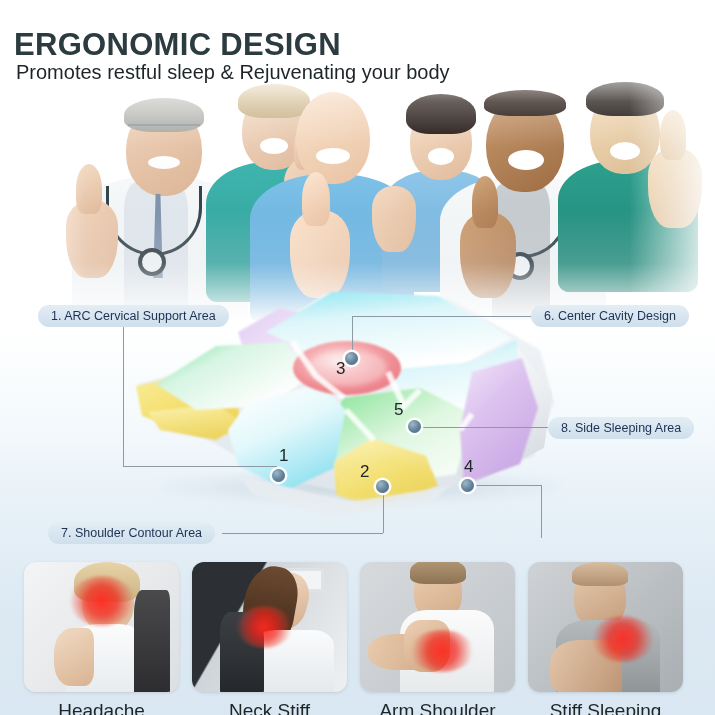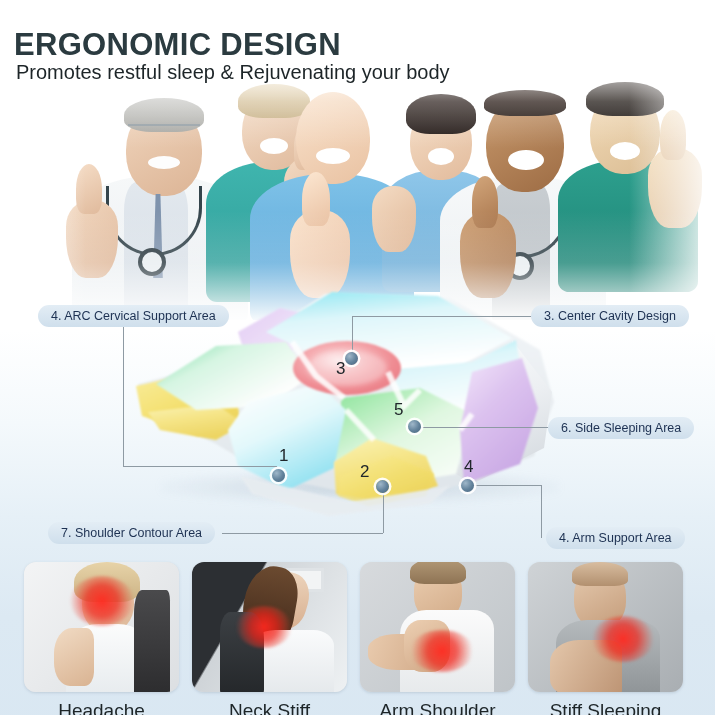--- a/index.html
+++ b/index.html
@@ -362,45 +362,44 @@
         <path d="M172 62 L196 96 L224 118"></path>
         <path d="M268 92 L284 126 L300 110"></path>
         <path d="M226 130 L254 160"></path>
         <path d="M340 150 L352 134"></path>
       </g>
 
       <path d="M120 196 L230 222 L330 206 L310 224 L208 236 L132 214 Z" fill="#e8edf1" opacity=".9" filter="url(#soft)"></path>
     </svg>
   </div>
 
-  <div class="pill" style="left:38px;top:275px;">4. ARC Cervical Support Area</div>
+  <div class="pill" style="left:38px;top:275px;">1. ARC Cervical Support Area</div>
   <div class="lead v" style="left:123px;top:297px;height:139px;"></div>
   <div class="lead h" style="left:123px;top:436px;width:154px;"></div>
   <div class="dot" style="left:272px;top:439px;"></div>
   <div class="num" style="left:279px;top:416px;">1</div>
 
   <div class="pill" style="left:48px;top:492px;">7. Shoulder Contour Area</div>
   <div class="lead h" style="left:222px;top:503px;width:161px;"></div>
   <div class="lead v" style="left:383px;top:456px;height:47px;"></div>
   <div class="dot" style="left:376px;top:450px;"></div>
   <div class="num" style="left:360px;top:432px;">2</div>
 
-  <div class="pill" style="left:531px;top:275px;">3. Center Cavity Design</div>
+  <div class="pill" style="left:531px;top:275px;">6. Center Cavity Design</div>
   <div class="lead h" style="left:352px;top:286px;width:180px;"></div>
   <div class="lead v" style="left:352px;top:286px;height:42px;"></div>
   <div class="dot" style="left:345px;top:322px;"></div>
   <div class="num" style="left:336px;top:329px;">3</div>
 
-  <div class="pill" style="left:546px;top:497px;">4. Arm Support Area</div>
   <div class="lead h" style="left:467px;top:455px;width:74px;"></div>
   <div class="lead v" style="left:541px;top:455px;height:53px;"></div>
   <div class="dot" style="left:461px;top:449px;"></div>
   <div class="num" style="left:464px;top:427px;">4</div>
 
-  <div class="pill" style="left:548px;top:387px;">6. Side Sleeping Area</div>
+  <div class="pill" style="left:548px;top:387px;">8. Side Sleeping Area</div>
   <div class="lead h" style="left:414px;top:397px;width:136px;"></div>
   <div class="dot" style="left:408px;top:390px;"></div>
   <div class="num" style="left:394px;top:370px;">5</div>
 
   <div class="strip">
 
     <div class="card" style="left:24px;">
       <div style="position:absolute;inset:0;background:linear-gradient(135deg,#f3f4f5,#dcdfe2);"></div>
       <div style="position:absolute;left:58px;top:8px;width:52px;height:62px;border-radius:50% 50% 44% 44%;background:linear-gradient(150deg,#f3ddc6,#dcb696);"></div>
       <div style="position:absolute;left:50px;top:0px;width:66px;height:40px;border-radius:50% 50% 30% 30%;background:linear-gradient(to bottom,#e7d3a8,#cbb284);"></div>

